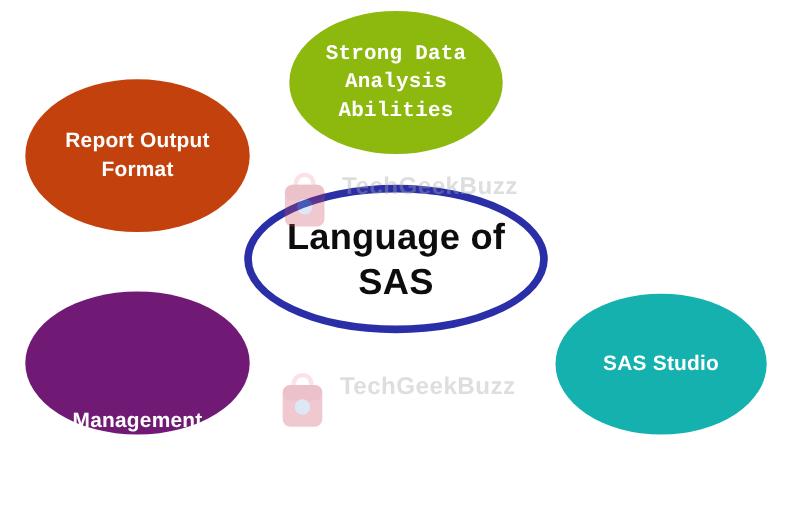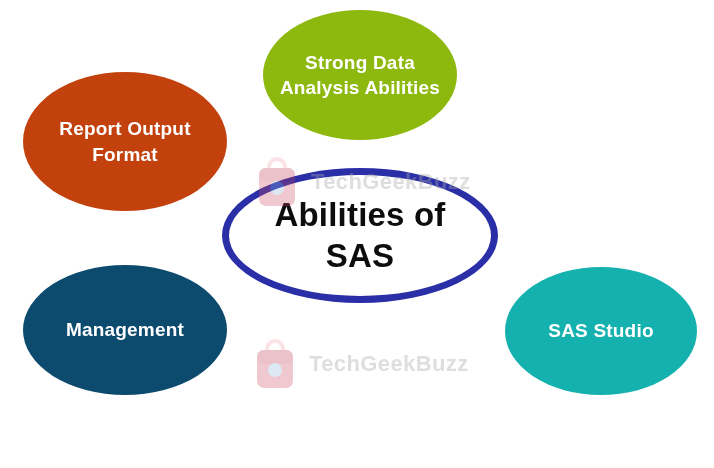--- a/index.html
+++ b/index.html
@@ -60,62 +60,61 @@
     font-size: 33px;
     line-height: 1.22;
     text-align: center;
     white-space: pre-line;
     color: #0d0d0d;
     letter-spacing: 0.2px;
   }
   .watermark {
     position: absolute;
     display: flex;
-    align-items: center;
     gap: 13px;
     z-index: 10;
     pointer-events: none;
   }
   .wm-1 { left: 256px; top: 156px; }
   .wm-2 { left: 254px; top: 338px; }
   .wm-text {
     font-size: 22px;
     font-weight: 600;
     letter-spacing: 0.4px;
     color: rgba(168, 168, 168, 0.38);
   }
   .wm-icon { opacity: 0.30; display: block; }
 </style>
 </head>
 <body>
 
 <div class="canvas">
 
-  <div class="bubble pos-strong-data" style="background-color: rgb(141, 184, 14);">
+  <div class="bubble pos-strong-data" style="background-color: rgb(141, 184, 14); font-family: Liberation Mono, monospace;">
     <span class="bubble-label">Strong Data
 Analysis Abilities</span>
   </div>
 
   <div class="bubble pos-report-output" style="background-color: #c2410c;">
     <span class="bubble-label">Report Output
 Format</span>
   </div>
 
 
-  <div class="bubble pos-management" style="background-color: #0c4a6e;">
+  <div class="bubble pos-management" style="background-color: #701a75; align-items: flex-end;">
     <span class="bubble-label">Management</span>
   </div>
 
 
   <div class="bubble pos-sas-studio" style="background-color: rgb(20, 177, 174); justify-content: center;">
     <span class="bubble-label">SAS Studio</span>
   </div>
 
   <div class="center-ellipse" style="border-color: rgb(42, 47, 168);">
-    <span class="center-label">Abilities of
+    <span class="center-label">Language of
 SAS</span>
   </div>
 
   <div class="watermark wm-1">
     <svg class="wm-icon" width="42" height="52" viewBox="0 0 42 52">
       <path d="M13 16 v-5 a8 8 0 0 1 16 0 v5" stroke="#f0a3b0" stroke-width="4" fill="none"></path>
       <rect x="3" y="12" width="36" height="38" rx="7" fill="#d14b63"></rect>
       <rect x="3" y="12" width="36" height="14" rx="7" fill="#c23753"></rect>
       <circle cx="21" cy="32" r="7" fill="#8fb9de"></circle>
     </svg>

